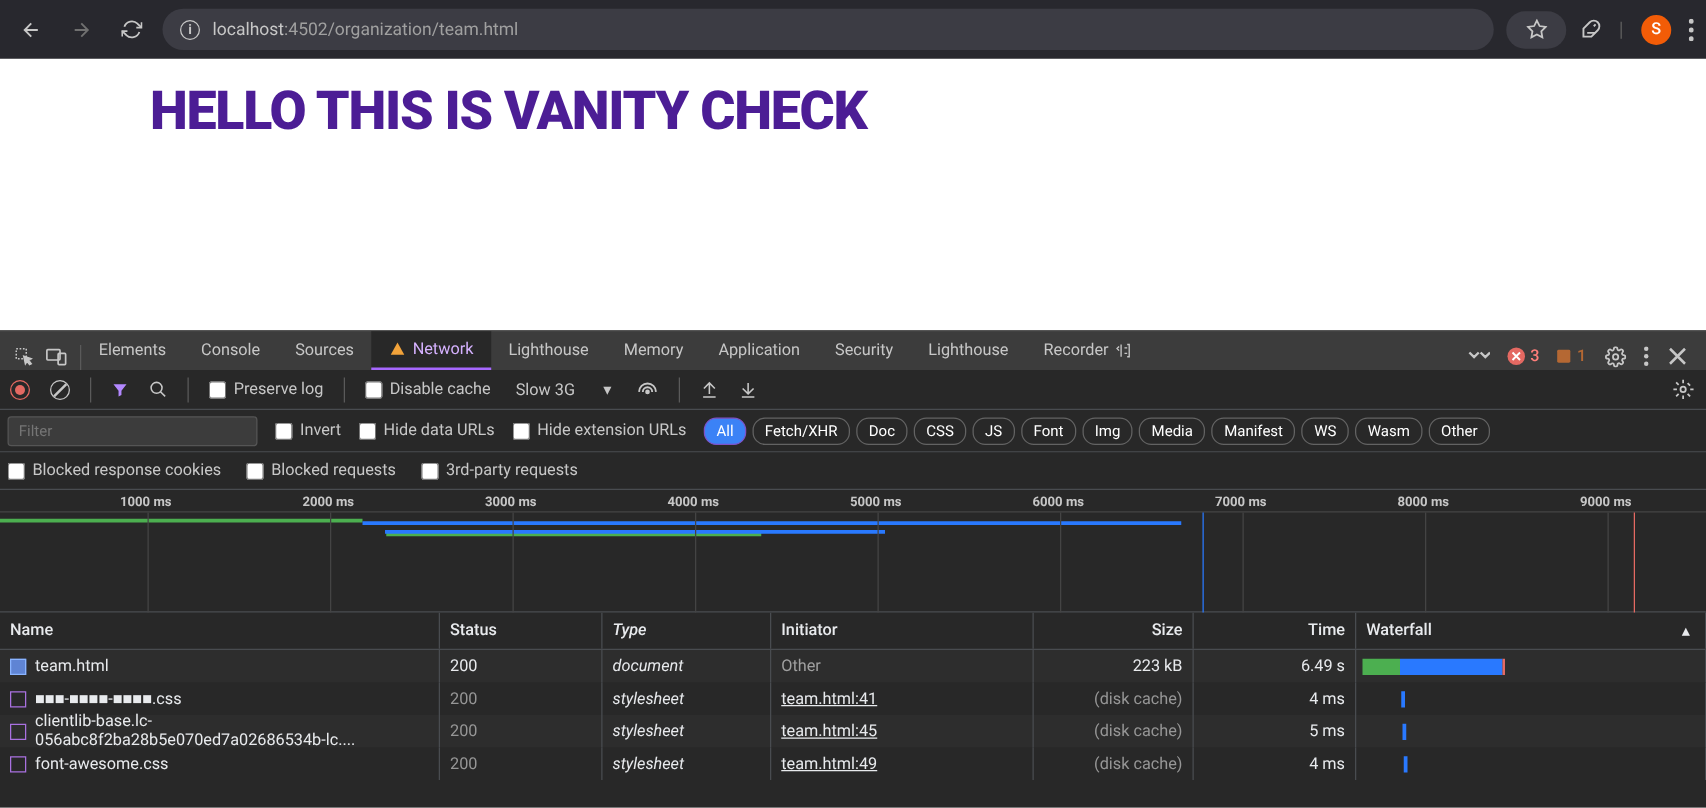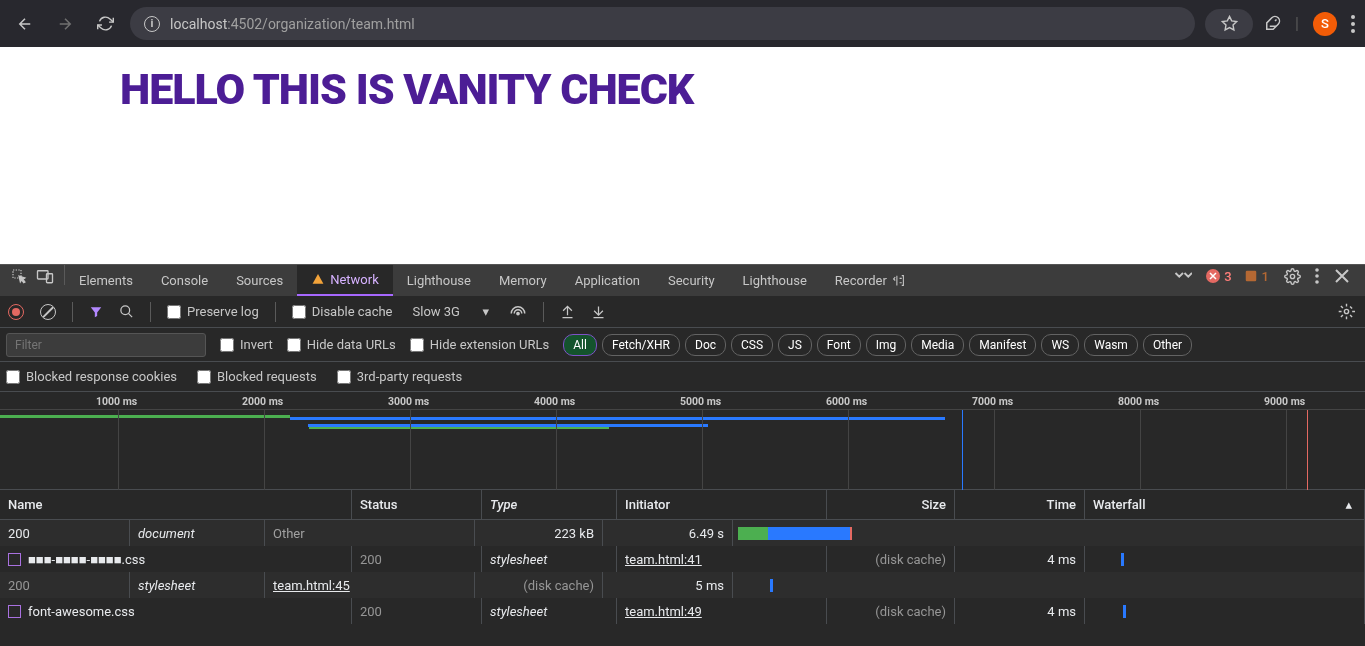--- a/index.html
+++ b/index.html
@@ -8,21 +8,21 @@
 .nav-btn { width:30px; height:30px; display:flex; align-items:center; justify-content:center; color:#c7c7c7; cursor:pointer; border-radius:50%; }
 .nav-btn.disabled { color:#707070; }
 .addr-bar { flex:1; height:33px; background:#3c3c44; border-radius:20px; display:flex; align-items:center; padding:0 14px; gap:10px; color:#c7c7c7; font-size:14px; }
 .addr-info { width:16px; height:16px; border:1.5px solid #c7c7c7; border-radius:50%; display:flex; align-items:center; justify-content:center; font-size:11px; font-weight:bold; }
 .top-icons { display:flex; align-items:center; gap:14px; color:#c7c7c7; }
 .star-box { width:48px; height:30px; background:#3c3c44; border-radius:20px; display:flex; align-items:center; justify-content:center; }
 .avatar { width:24px; height:24px; border-radius:50%; background:#f25c07; color:#fff; display:flex; align-items:center; justify-content:center; font-size:13px; font-weight:500; }
 .content-area { height:217px; padding:17px 120px; }
 .content-area h1 { font-size:43px; font-weight:900; letter-spacing:-1px; color:#4c1d95; }
 .devtools { position:absolute; top:264px; left:0; right:0; bottom:0; background:#282828; color:#e8eaed; font-size:13px; }
-.dt-tabs { height:32px; background:#3c3c3c; display:flex; align-items:flex-start; border-top:1px solid #555; }
+.dt-tabs { height:32px; background:#3c3c3c; display:flex; align-items:flex-end; border-top:1px solid #555; }
 .dt-left-icons { display:flex; align-items:center; gap:4px; padding:0 8px; }
 .dt-icon { width:22px; height:22px; display:flex; align-items:center; justify-content:center; color:#c7c7c7; }
 .dt-tablist { display:flex; align-items:center; height:100%; flex:1; }
 .dt-tab { padding:0 14px; height:100%; display:flex; align-items:center; color:#c7c7c7; cursor:pointer; gap:5px; }
 .dt-tab.active { color:#d6b2ff; border-bottom:2px solid #a768ff; background:#282828; }
 .dt-right { display:flex; align-items:center; gap:12px; padding:0 12px; }
 .badge-err { display:flex; align-items:center; gap:4px; color:#ff7e7a; font-weight:500; }
 .badge-warn { display:flex; align-items:center; gap:4px; color:#b56833; font-weight:500; }
 .circle-red { width:14px; height:14px; border-radius:50%; background:#e46962; display:inline-flex; align-items:center; justify-content:center; }
 .dt-toolbar { height:32px; background:#282828; display:flex; align-items:center; padding:0 8px; gap:16px; border-bottom:1px solid #494c50; }
@@ -32,21 +32,21 @@
 .clear-btn::after { content:''; position:absolute; width:14px; height:1.5px; background:#c7c7c7; top:50%; left:50%; transform:translate(-50%,-50%) rotate(-45deg); }
 .sep { width:1px; height:20px; background:#5a5a5a; }
 .funnel-icon { color:#b388ff; }
 .cbox { display:flex; align-items:center; gap:6px; color:#c7c7c7; }
 .cbox input { width:14px; height:14px; }
 .throttle-select { color:#c7c7c7; background:transparent; border:none; padding:0 4px; }
 .dt-filterbar { height:34px; background:#282828; display:flex; align-items:center; padding:0 6px; gap:14px; border-bottom:1px solid #494c50; }
 .filter-input { width:200px; height:24px; background:#3c3c3c; border:1px solid #555; color:#c7c7c7; padding:0 8px; font-size:12px; border-radius:3px; }
 .type-chips { display:flex; gap:5px; align-items:center; }
 .chip { padding:3px 9px; border:1px solid #636363; border-radius:10px; color:#fff; font-size:12px; cursor:pointer; background:transparent; }
-.chip.active { background:#14532d; border-color:#7e52c7; }
+.chip.active { background:#3b82f6; border-color:#7e52c7; }
 .dt-filterbar2 { height:30px; background:#282828; display:flex; align-items:center; padding:0 6px; gap:20px; border-bottom:1px solid #494c50; }
 .timeline { height:98px; background:#282828; border-bottom:1px solid #494c50; position:relative;font-weight:bold; }
 .time-ruler { height:18px; display:flex; position:relative; font-size:10.5px; color:#c7c7c7; border-bottom:1px solid #444; }
 .time-tick { position:absolute; top:3px; }
 .time-body { position:relative; height:80px; }
 .vline { position:absolute; top:0; bottom:0; width:1px; background:#444; }
 .green-bar { position:absolute; height:3px; background:#4caf50; }
 .blue-bar { position:absolute; height:3px; background:#2979ff; }
 .marker-red { position:absolute; top:0; bottom:0; width:1px; background:#e46962; }
 .marker-blue { position:absolute; top:0; bottom:0; width:1px; background:#2979ff; }
@@ -323,20 +323,24 @@
       <div class="col c-init">Initiator</div>
       <div class="col c-size">Size</div>
       <div class="col c-time">Time</div>
       <div class="col c-wf">
           <span>Waterfall</span>
           <span class="wf-sort">▴</span>
         </div>
     </div>
     <div id="net-rows">
         <div class="net-row">
+          <div class="col c-name">
+            <span class="file-icon icon-doc"></span>
+            <span>team.html</span>
+          </div>
           <div class="col c-status ">200</div>
           <div class="col c-type">document</div>
           <div class="col c-init">
             <span class="muted">Other</span>
           </div>
           <div class="col c-size ">223 kB</div>
           <div class="col c-time">6.49 s</div>
           <div class="col c-wf">
             <div class="wf-bar" style="left:5px">
               <div class="wf-seg" style="width:30px;background:#4caf50"></div>
@@ -357,20 +361,24 @@
           </div>
           <div class="col c-size dim">(disk cache)</div>
           <div class="col c-time">4 ms</div>
           <div class="col c-wf">
             <div class="wf-bar" style="left:36px">
               <div class="wf-seg" style="width:3px;background:#2979ff"></div>
             </div>
           </div>
         </div>
         <div class="net-row">
+          <div class="col c-name">
+            <span class="file-icon icon-css"></span>
+            <span>clientlib-base.lc-056abc8f2ba28b5e070ed7a02686534b-lc....</span>
+          </div>
           <div class="col c-status dim">200</div>
           <div class="col c-type">stylesheet</div>
           <div class="col c-init">
             <span class="underline">team.html:45</span>
           </div>
           <div class="col c-size dim">(disk cache)</div>
           <div class="col c-time">5 ms</div>
           <div class="col c-wf">
             <div class="wf-bar" style="left:37px">
               <div class="wf-seg" style="width:3px;background:#2979ff"></div>

